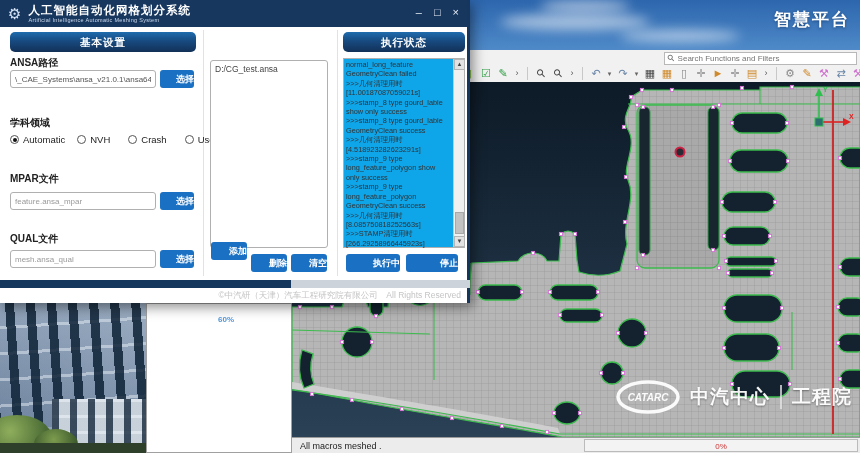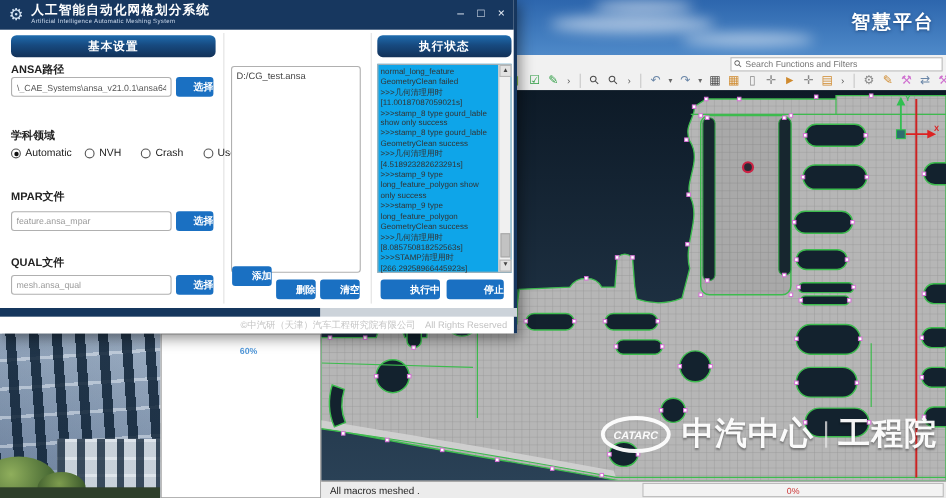--- a/index.html
+++ b/index.html
@@ -49,21 +49,21 @@
   .viewport { position:absolute; left:146px; top:32px; width:568px; height:355px; background:#101d2b; }
   .statusbar { position:absolute; left:146px; top:387px; width:568px; height:16px; background:#ececec;
     border-top:1px solid #9a9a9a; font-size:9px; color:#222; }
   .statusbar .sleft { position:absolute; left:8px; top:3px; }
   .statusbar .sright { position:absolute; left:292px; top:1px; width:274px; height:13px; border:1px solid #bbb;
     background:#f3f3f3; text-align:center; font-size:8px; color:#c33; line-height:13px; }
   .whitepanel { position:absolute; left:0; top:253px; width:146px; height:150px; background:#fff;
     border:1px solid #a0a0a0; }
   .catarc { position:absolute; right:8px; bottom:22px; display:flex; align-items:center; gap:10px;
     color:#fff; opacity:.95; }
-  .catarc .cn1 { font-size:29px; font-weight:bold; letter-spacing:1px; text-shadow:0 1px 2px rgba(0,0,0,.4); }
+  .catarc .cn1 { font-size:19px; font-weight:bold; letter-spacing:1px; text-shadow:0 1px 2px rgba(0,0,0,.4); }
   .catarc .bar { width:2px; height:24px; background:#e6e6e6; opacity:.8; }
 
   
   .dialog { position:absolute; left:0; top:0; width:470px; height:303px; background:#fff;
     border-right:3px solid #16365e; box-shadow:3px 4px 12px rgba(0,0,0,.45); }
   .titlebar { position:absolute; left:0; top:0; width:100%; height:27px; background:#17375f;
     color:#fff; display:flex; align-items:center; padding-left:8px; gap:7px; }
   .tlogo { font-size:15px; color:#d6e4f5; line-height:1; }
   .ttexts { display:flex; flex-direction:column; }
   .ttitle { font-size:11.5px; font-weight:bold; letter-spacing:1px; line-height:13px; }

